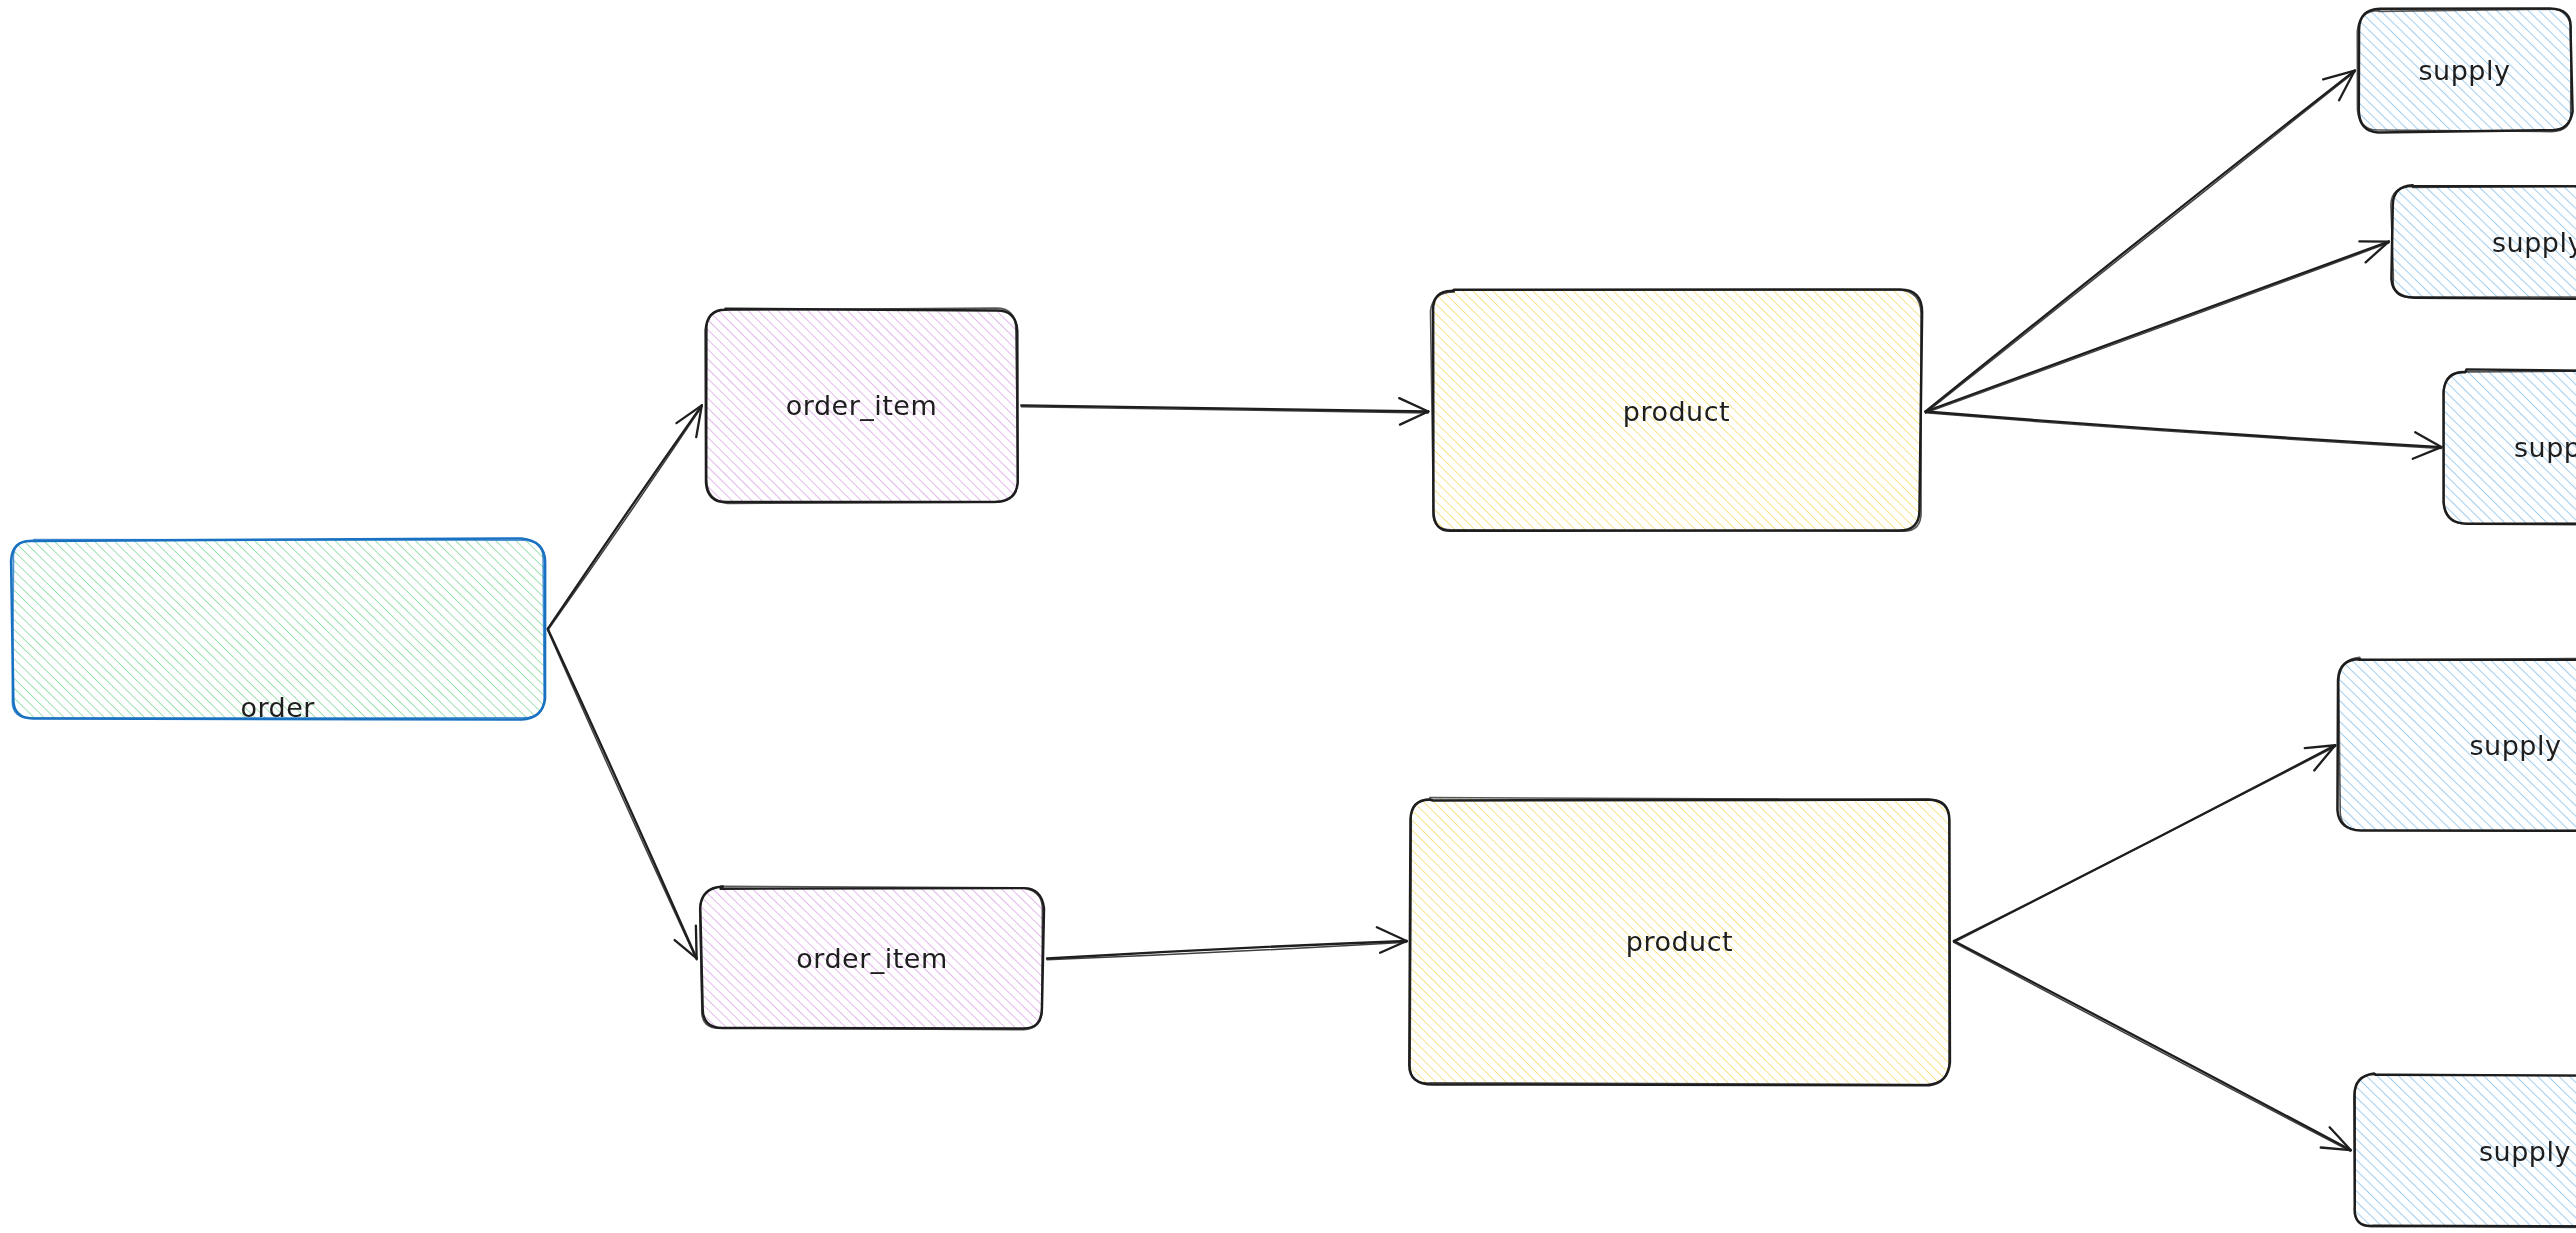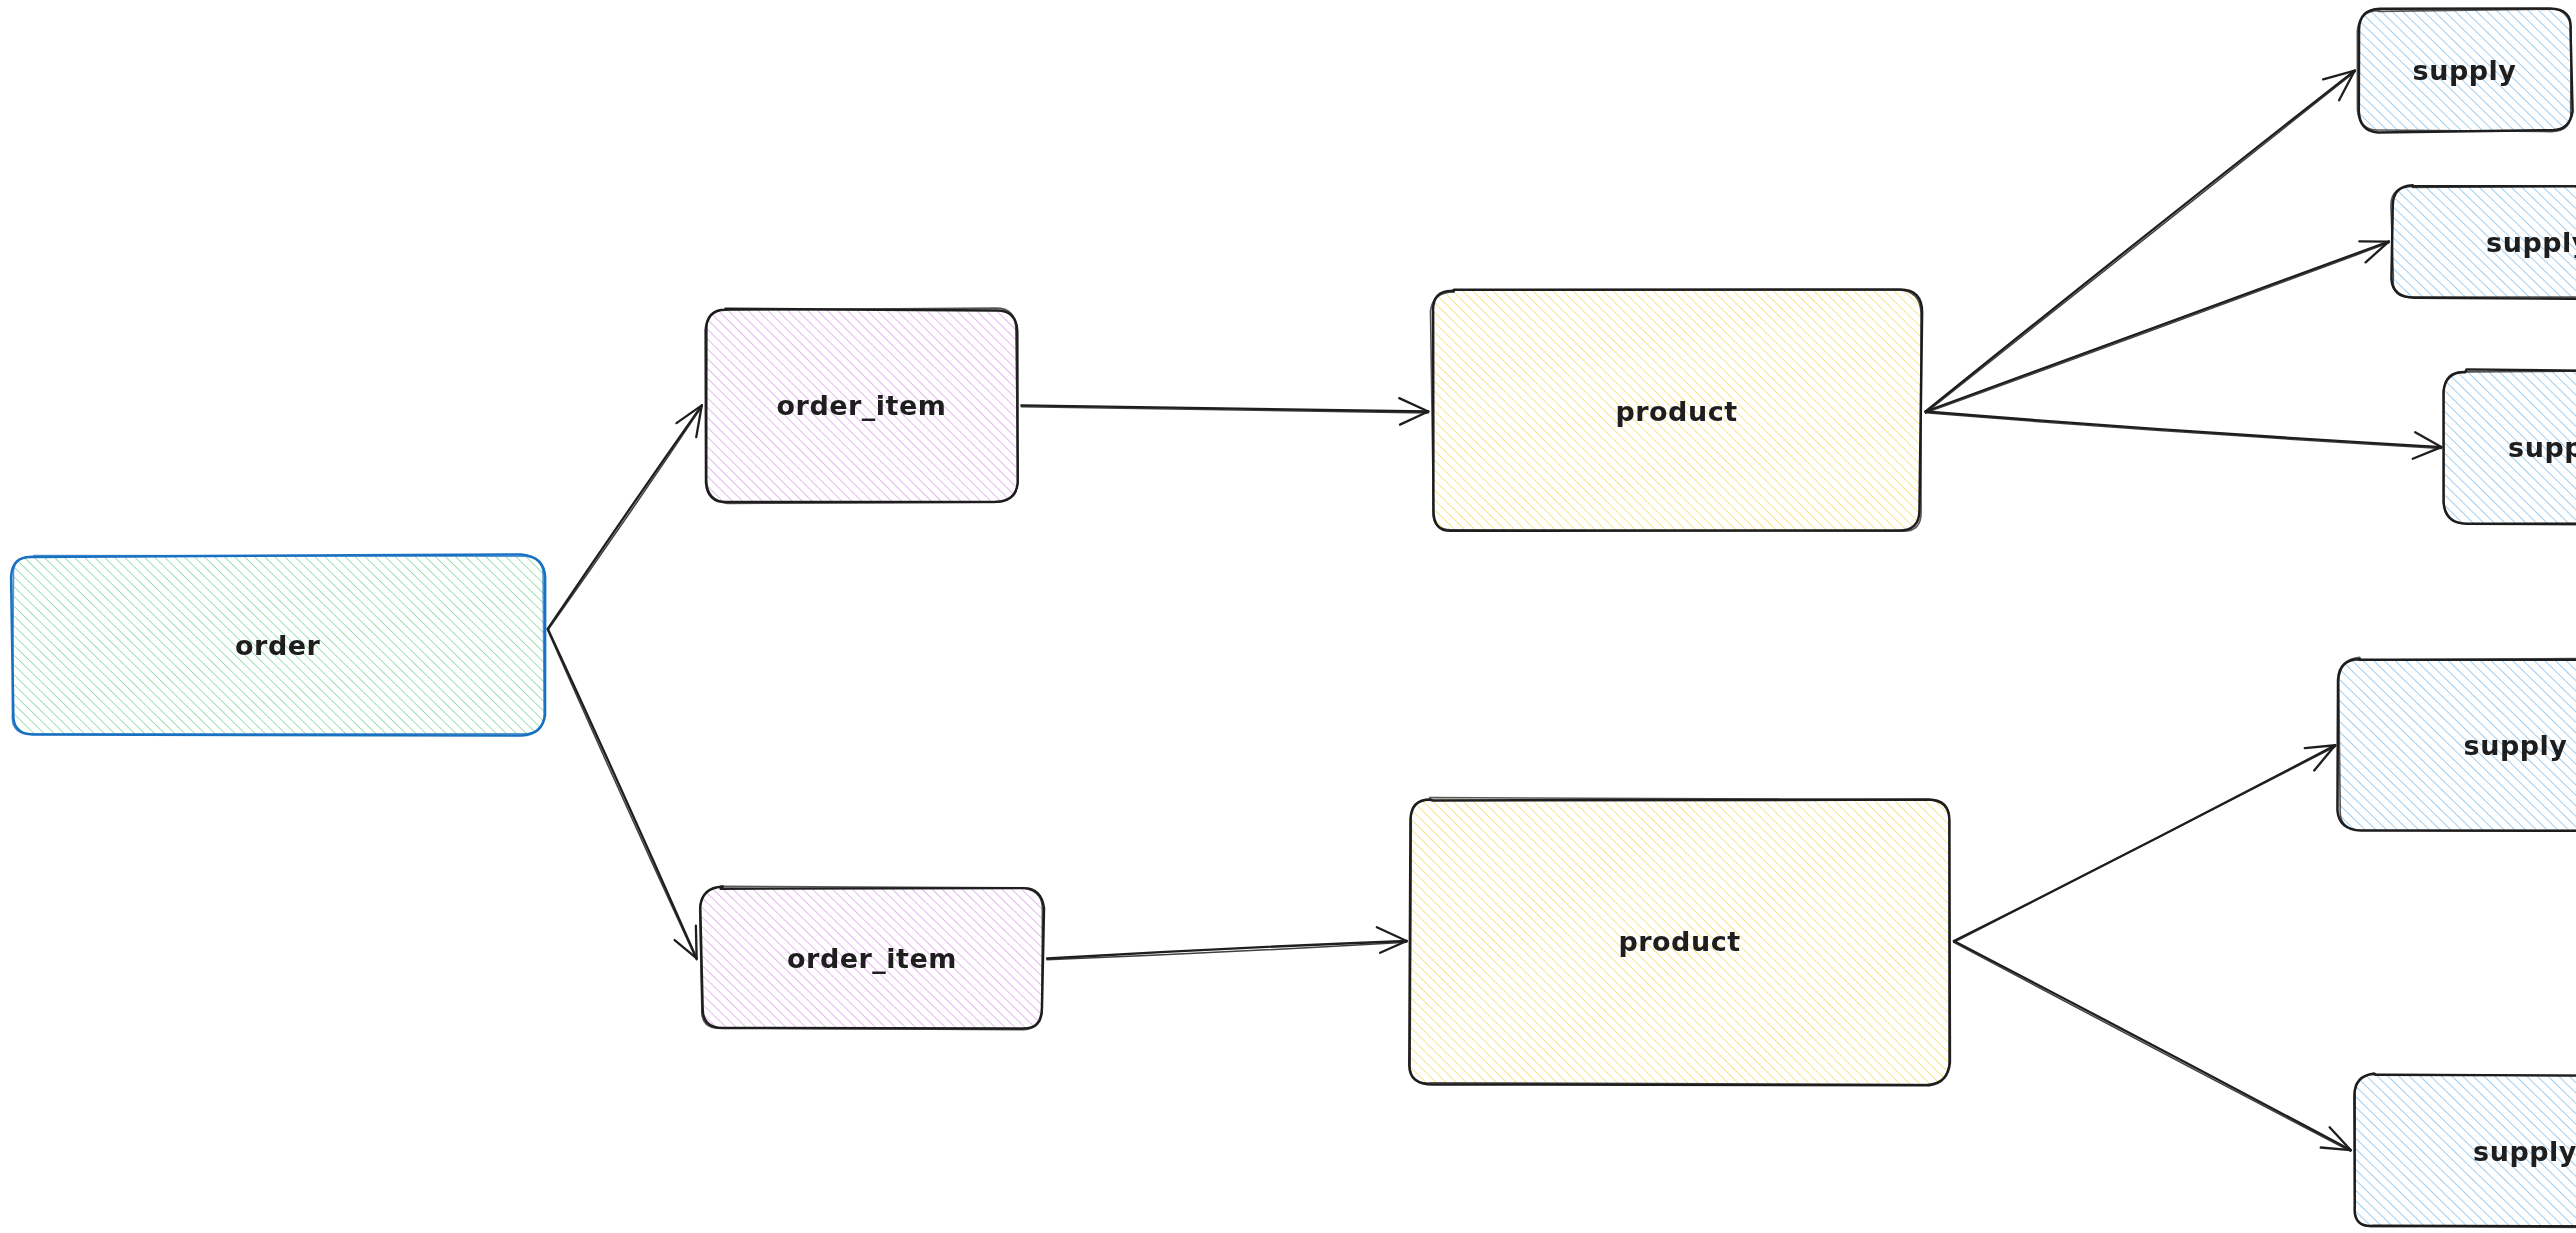--- a/index.html
+++ b/index.html
@@ -2,21 +2,21 @@
 <html style="font-size:8.2px"><head>
 <meta charset="utf-8">
 <style>
   html,body{margin:0;padding:0;background:#ffffff;}
   body{width:2700px;height:1233px;overflow:hidden;font-family:"DejaVu Sans",sans-serif;}
   #stage{position:relative;width:2700px;height:1233px;background:#ffffff;}
   #edges{position:absolute;left:0;top:0;width:2700px;height:1233px;}
   .node{position:absolute;box-sizing:border-box;display:flex;align-items:center;justify-content:center;}
   .node .label{
     position:relative;z-index:3;color:#1e1e1e;font-size:27px;letter-spacing:0.5px;
-    font-family:"DejaVu Sans",sans-serif;font-weight:700;white-space:nowrap;
+    font-family:"DejaVu Sans",sans-serif;font-weight:400;white-space:nowrap;
   }
   .shape{position:absolute;left:0;top:0;width:100%;height:100%;}
 </style>
 </head>
 <body>
 
 <div id="stage">
 
   <svg id="edges" viewBox="0 0 5240 2394" preserveAspectRatio="none" xmlns="http://www.w3.org/2000/svg">
     <defs>
@@ -70,21 +70,21 @@
         <path d="M4636,469 L4578.90596279878,468.81196695824053" stroke-width="4.5"></path>
         <path d="M4738,868 L4682.566525449304,890.6420189954215" stroke-width="4.5"></path>
         <path d="M4738,868 L4687.293309516169,839.3931667017888" stroke-width="4.5"></path>
         <path d="M4532,1447 L4491.308569025305,1495.9509431084905" stroke-width="4.5"></path>
         <path d="M4532,1447 L4472.973632395027,1452.437569008004" stroke-width="4.5"></path>
         <path d="M4562,2233 L4503.964626990725,2227.968040486963" stroke-width="4.5"></path>
         <path d="M4562,2233 L4521.177719895933,2188.7014312664382" stroke-width="4.5"></path>
       </g>
   </svg>
 
-  <div class="node" id="n-order" style="left: 7.7px; top: 552px; width: 540px; height: 187px;">
+  <div class="node" id="n-order" style="left: 7.7px; top: 536px; width: 540px; height: 187px; align-items: flex-end;">
     <svg class="shape" preserveAspectRatio="none" viewBox="-8 -8 1064 378">
         <path d="M42.291168167158574,-0.6022056336990584 L1006.1268759973473,1.4612756981334072 Q1048.516556263909,0.08760881497878992 1049.1096806538337,43.24597978719789 L1046.7236790658085,321.49211940308663 Q1047.1289014819213,361.08006390956234 1007.4782803668539,360.6771023274293 L41.652193397820085,360.5907605886882 Q-1.2840195110924633,362.5210527638071 1.2720404876265865,320.92873633020963 L0.7236710797174235,40.69113886365254 Q0.35435602155251256,-0.012124299310205644 41.111696005152396,1.1769569826670723 Z" fill="url(#hatch-green)" stroke="none"></path>
         <path d="M39.241043853965145,1.9374887490353965 L1003.7366027836392,-3.025884818949683 Q1049.385525109519,1.5282424948775408 1050.3245620753264,44.03277130370623 L1050.1494522119638,321.5520462058261 Q1045.0316665650494,360.9696611414522 1003.7617530827232,363.0166696568097 L41.25169677848541,360.7162353524548 Q1.8571899437611876,360.80249023530746 2.3964721705748104,320.3717529313507 L-1.9163940423710244,41.75683612961175 Q0.4739830034198164,-0.543238066389802 40.709352875644974,2.1777030969866105 Z" fill="none" stroke="#1971c2" stroke-width="5" stroke-opacity="1" stroke-linecap="round" stroke-linejoin="round"></path>
         <path d="M42.645064546468234,-0.9390998829803895 L1007.3916648886128,0.5559623735751785 Q1047.356575776337,0.4718742387703969 1046.3190940864008,39.35199527766183 L1048.5842212694624,320.1604278580101 Q1047.710110474988,360.68801574794946 1005.6921905531046,359.30974426293267 L43.735598947915996,360.0950675970386 Q-2.427829551337208,364.2411273981636 0.6647583025809184,320.7524414080905 L2.766149905121955,40.39162597730366 Q-0.12523193216194956,-0.6814941394522294 42.84217529485103,1.153393556714707 Z" fill="none" stroke="#1971c2" stroke-width="3.2" stroke-opacity="0.75" stroke-linecap="round" stroke-linejoin="round"></path>
       </svg>
     <span class="label">order</span>
   </div>
 
   <div class="node" id="n-order_item_1" style="left: 702px; top: 305px; width: 319px; height: 201px;">
     <svg class="shape" preserveAspectRatio="none" viewBox="-8 -8 636 406">

